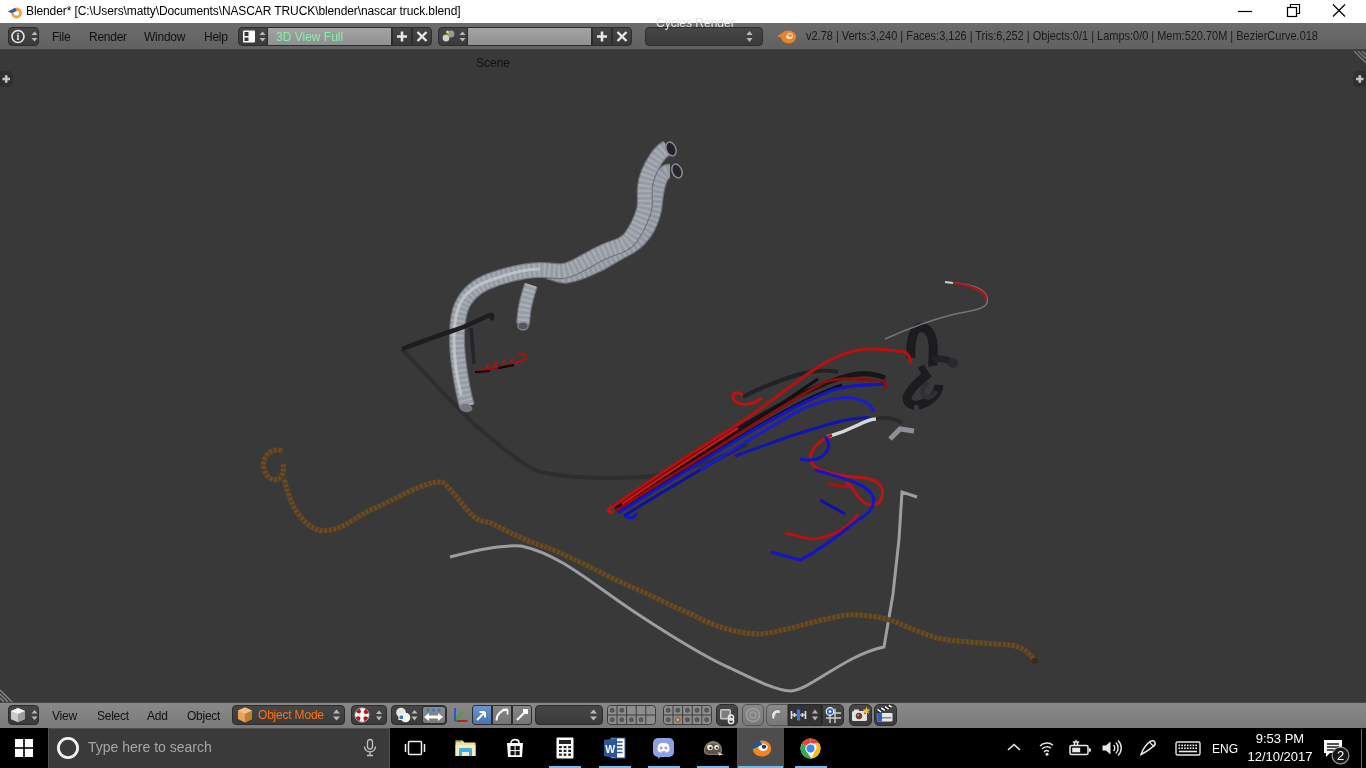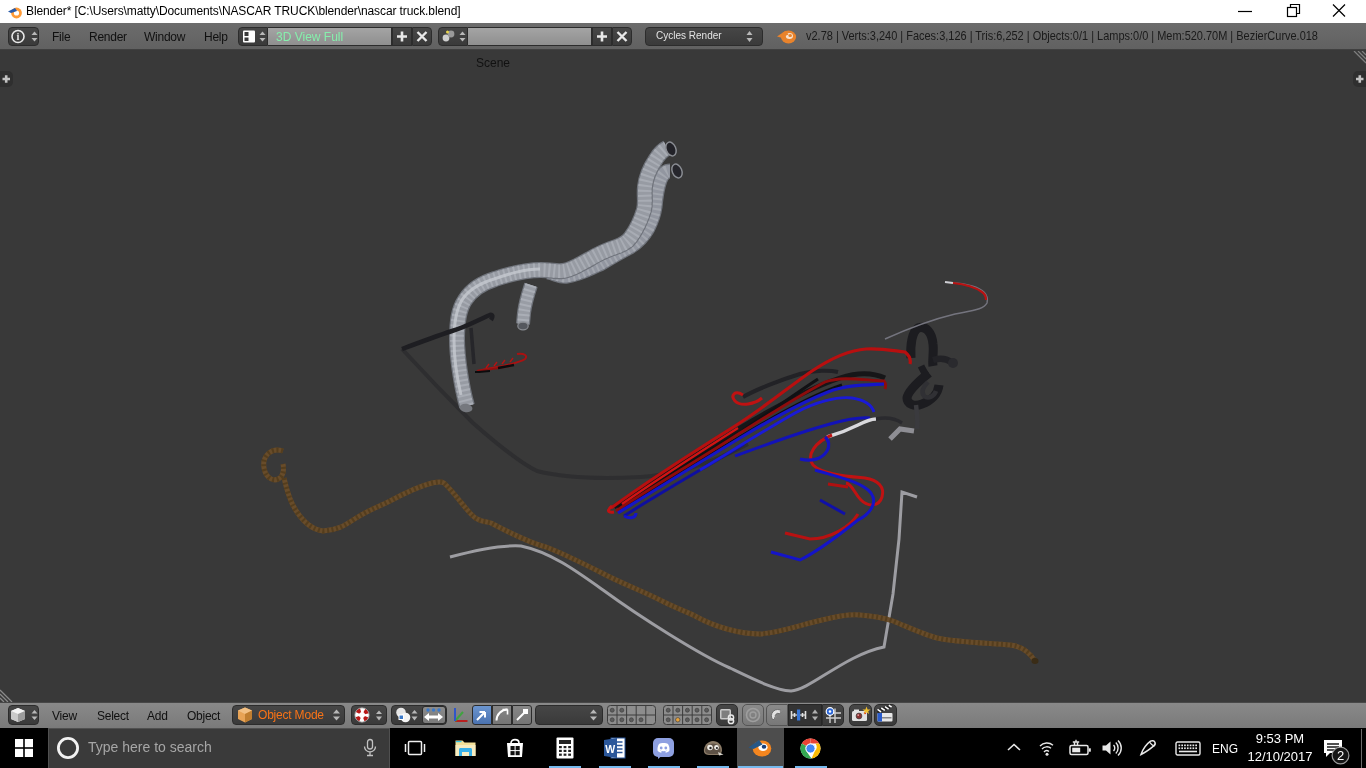--- a/index.html
+++ b/index.html
@@ -90,21 +90,21 @@
   <div class="abs bbtn" style="left:592px;top:27px;width:20px;height:19px;border-radius:0;"></div>
   <svg class="abs" style="left:592px;top:27px" width="20" height="19" viewBox="0 0 20 19">
     <path d="M10 4.5 V14.5 M5 9.5 H15" stroke="#e8e8e8" stroke-width="2.6"></path>
   </svg>
   <div class="abs bbtn" style="left:612px;top:27px;width:20px;height:19px;border-radius:0 4px 4px 0;"></div>
   <svg class="abs" style="left:612px;top:27px" width="20" height="19" viewBox="0 0 20 19">
     <path d="M5.5 5 L14.5 14 M14.5 5 L5.5 14" stroke="#e8e8e8" stroke-width="2.4"></path>
   </svg>
 
   <div class="abs bbtn" style="left:645px;top:27px;width:118px;height:19px;"></div>
-  <div class="abs" style="left:656px;top:30px;font-size:10px;color:#e4e4e4;">Cycles Render</div>
+  <div class="abs" style="left:656px;top:16px;font-size:12px;color:#e4e4e4;">Cycles Render</div>
   <svg class="abs" style="left:735px;top:27px" width="28" height="19" viewBox="0 0 28 19">
     <path d="M11.5 8 L14.5 4 L17.5 8 Z" fill="#b8b8b8"></path>
     <path d="M11.5 11 L14.5 15 L17.5 11 Z" fill="#b8b8b8"></path>
   </svg>
 
   <svg class="abs" style="left:776px;top:28px" width="22" height="17" viewBox="0 0 22 17">
     <ellipse cx="12.5" cy="9" rx="7.6" ry="6.4" fill="#e8832c"></ellipse>
     <ellipse cx="13.4" cy="8" rx="3.6" ry="3" fill="#f6e3d0"></ellipse>
     <ellipse cx="14.2" cy="7.6" rx="1.8" ry="1.5" fill="#e8832c"></ellipse>
     <path d="M1 8.5 L9.5 2.8 L12.5 6.5 L5.5 9.8 Z" fill="#e8832c"></path>

